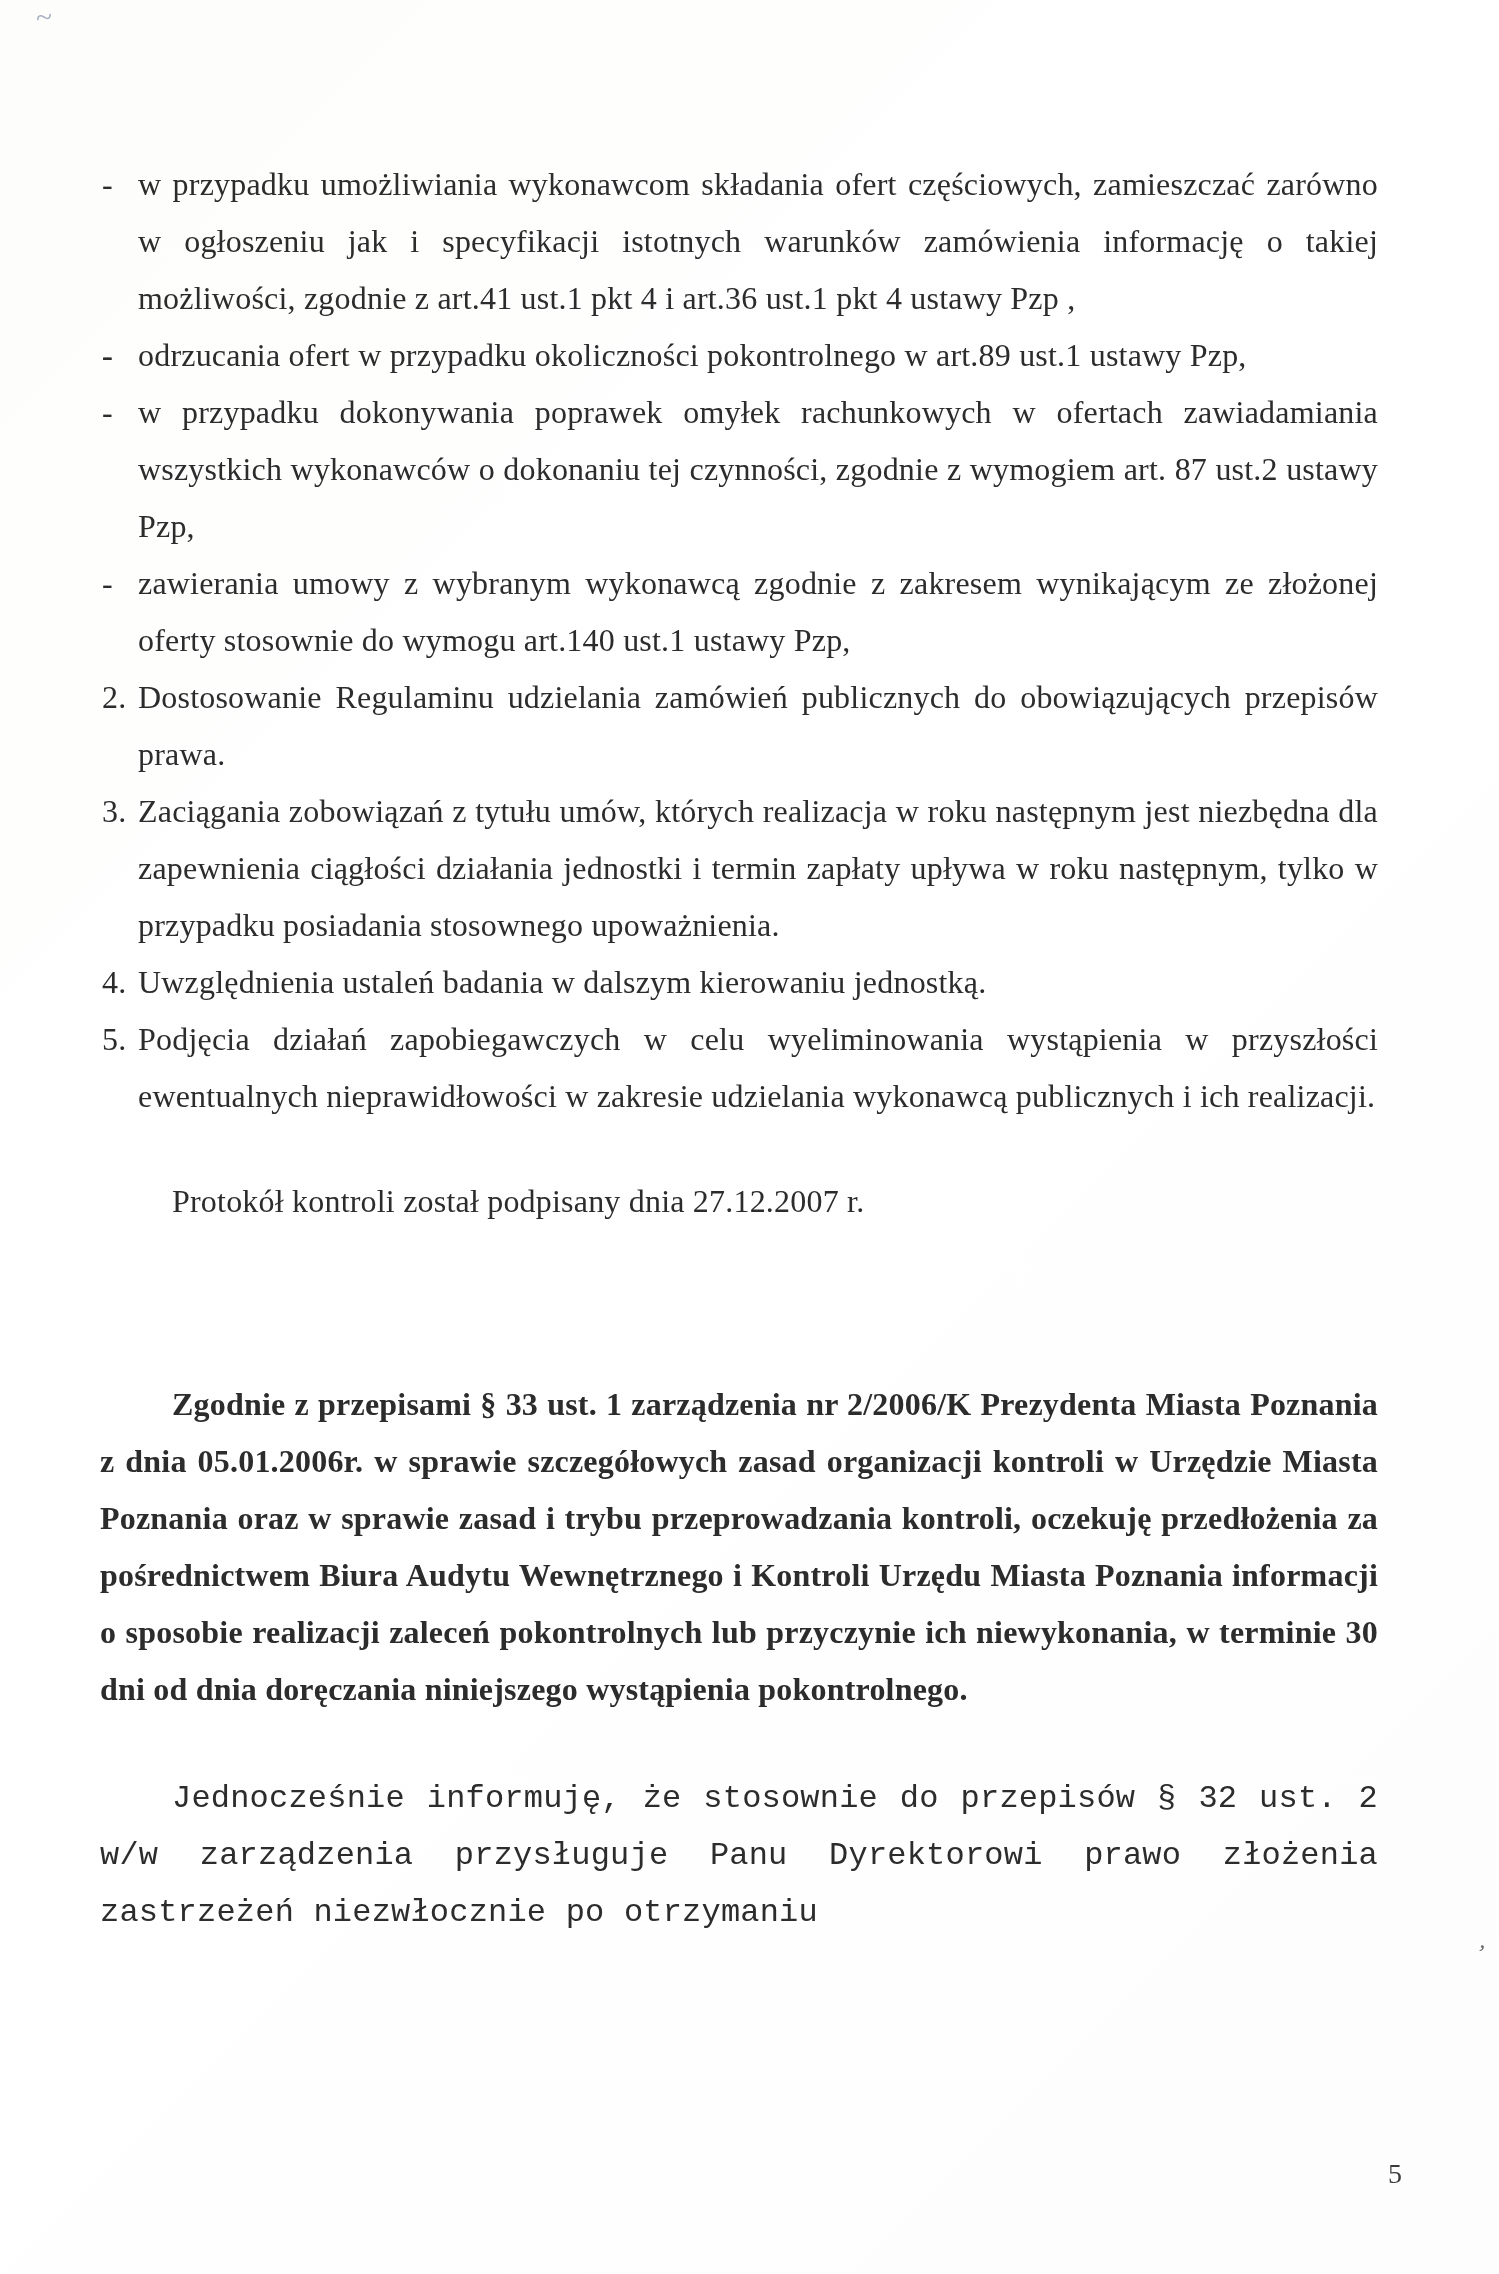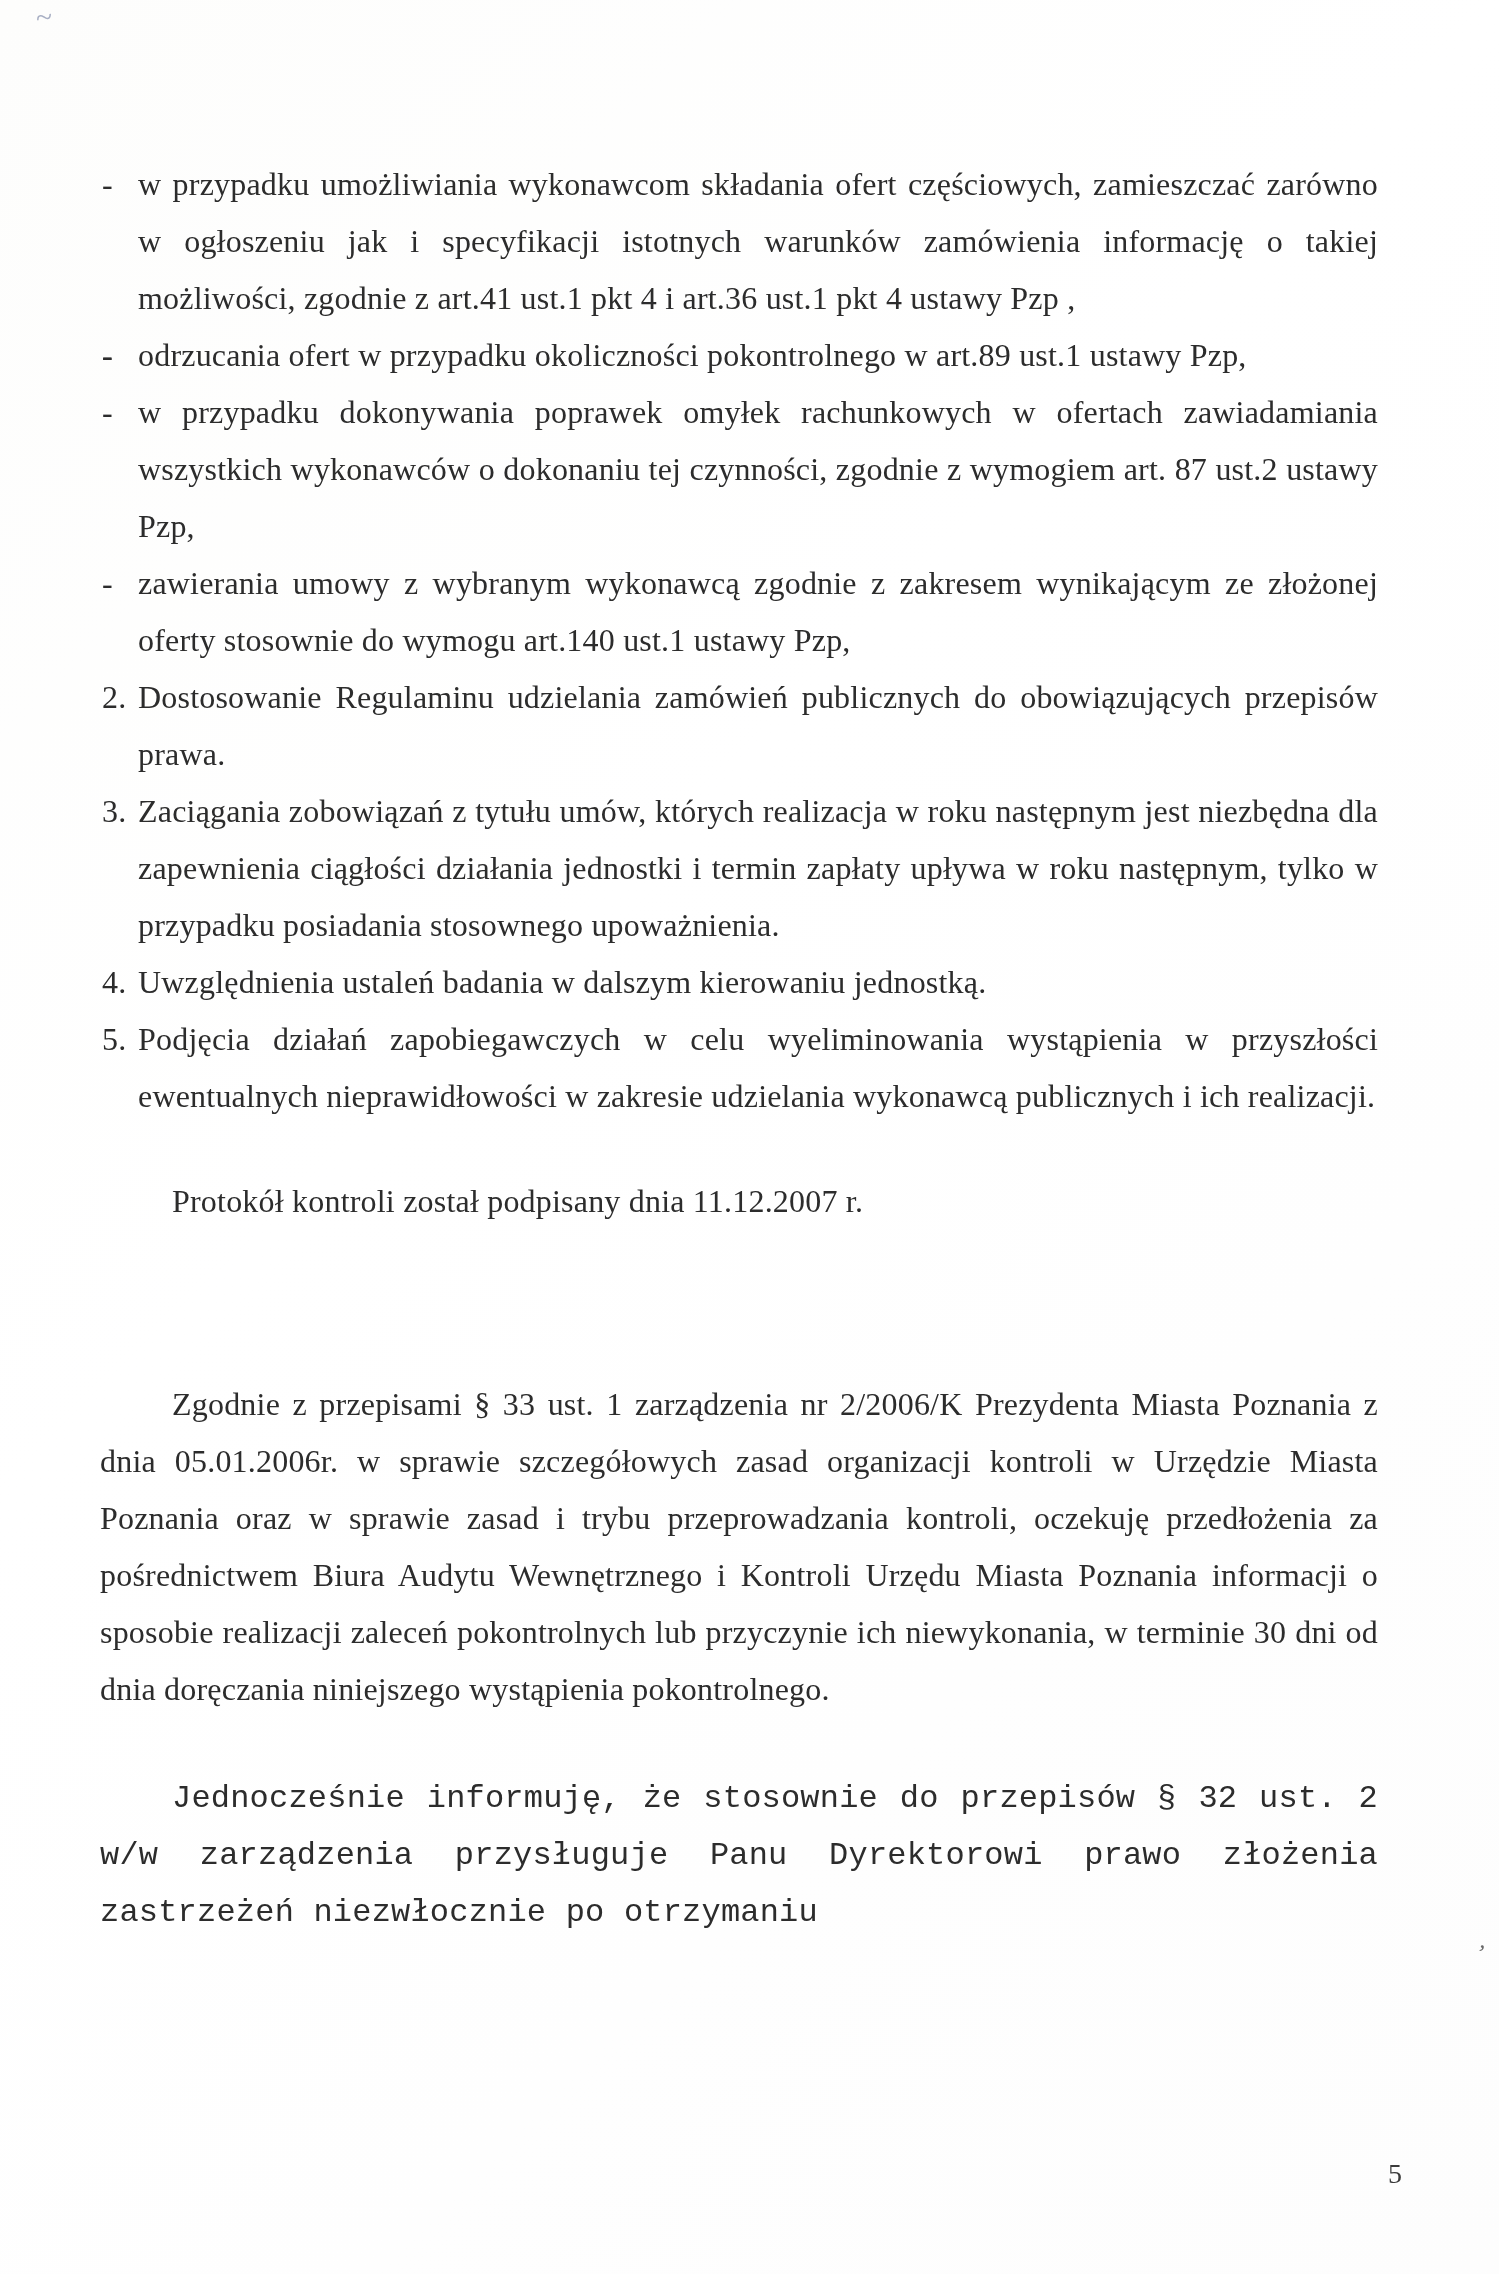--- a/index.html
+++ b/index.html
@@ -61,20 +61,21 @@
     text-align-last: left;
   }
   .para-protokol {
     margin-top: 48px;
     text-indent: 72px;
     text-align: left;
   }
   .para-zgodnie {
     margin-top: 146px;
     text-indent: 72px;
+    font-weight: bold;
   }
   .para-jednoczesnie {
     margin-top: 52px;
     text-indent: 72px;
     font-family: Liberation Mono, monospace;
   }
   .page-number {
     position: absolute;
     left: 1388px;
     top: 2158px;
@@ -125,21 +126,21 @@
       <div class="li">
         <span class="marker">4.</span>
         <span>Uwzględnienia ustaleń badania w dalszym kierowaniu jednostką.</span>
       </div>
       <div class="li">
         <span class="marker">5.</span>
         <span>Podjęcia działań zapobiegawczych w celu wyeliminowania wystąpienia w przyszłości ewentualnych nieprawidłowości w zakresie udzielania wykonawcą publicznych i ich realizacji.</span>
       </div>
     </section>
 
-    <p class="para para-protokol">Protokół kontroli  został podpisany dnia 11.12.2007 r.</p>
+    <p class="para para-protokol">Protokół kontroli  został podpisany dnia 27.12.2007 r.</p>
 
     <p class="para para-zgodnie">Zgodnie z przepisami § 33 ust. 1 zarządzenia nr 2/2006/K Prezydenta Miasta Poznania z dnia 05.01.2006r. w sprawie szczegółowych zasad organizacji kontroli w Urzędzie Miasta Poznania oraz w sprawie zasad i trybu przeprowadzania kontroli, oczekuję przedłożenia za pośrednictwem Biura Audytu Wewnętrznego i Kontroli Urzędu Miasta Poznania informacji o sposobie realizacji zaleceń pokontrolnych lub przyczynie ich niewykonania, w terminie 30 dni od dnia doręczania niniejszego wystąpienia pokontrolnego.</p>
 
     <p class="para para-jednoczesnie">Jednocześnie informuję, że stosownie do przepisów § 32 ust. 2 w/w zarządzenia przysługuje Panu Dyrektorowi prawo złożenia zastrzeżeń niezwłocznie po otrzymaniu</p>
 
   </main>
 
   <span class="edge-mark">’</span>
 
   <div class="page-number">5</div>

